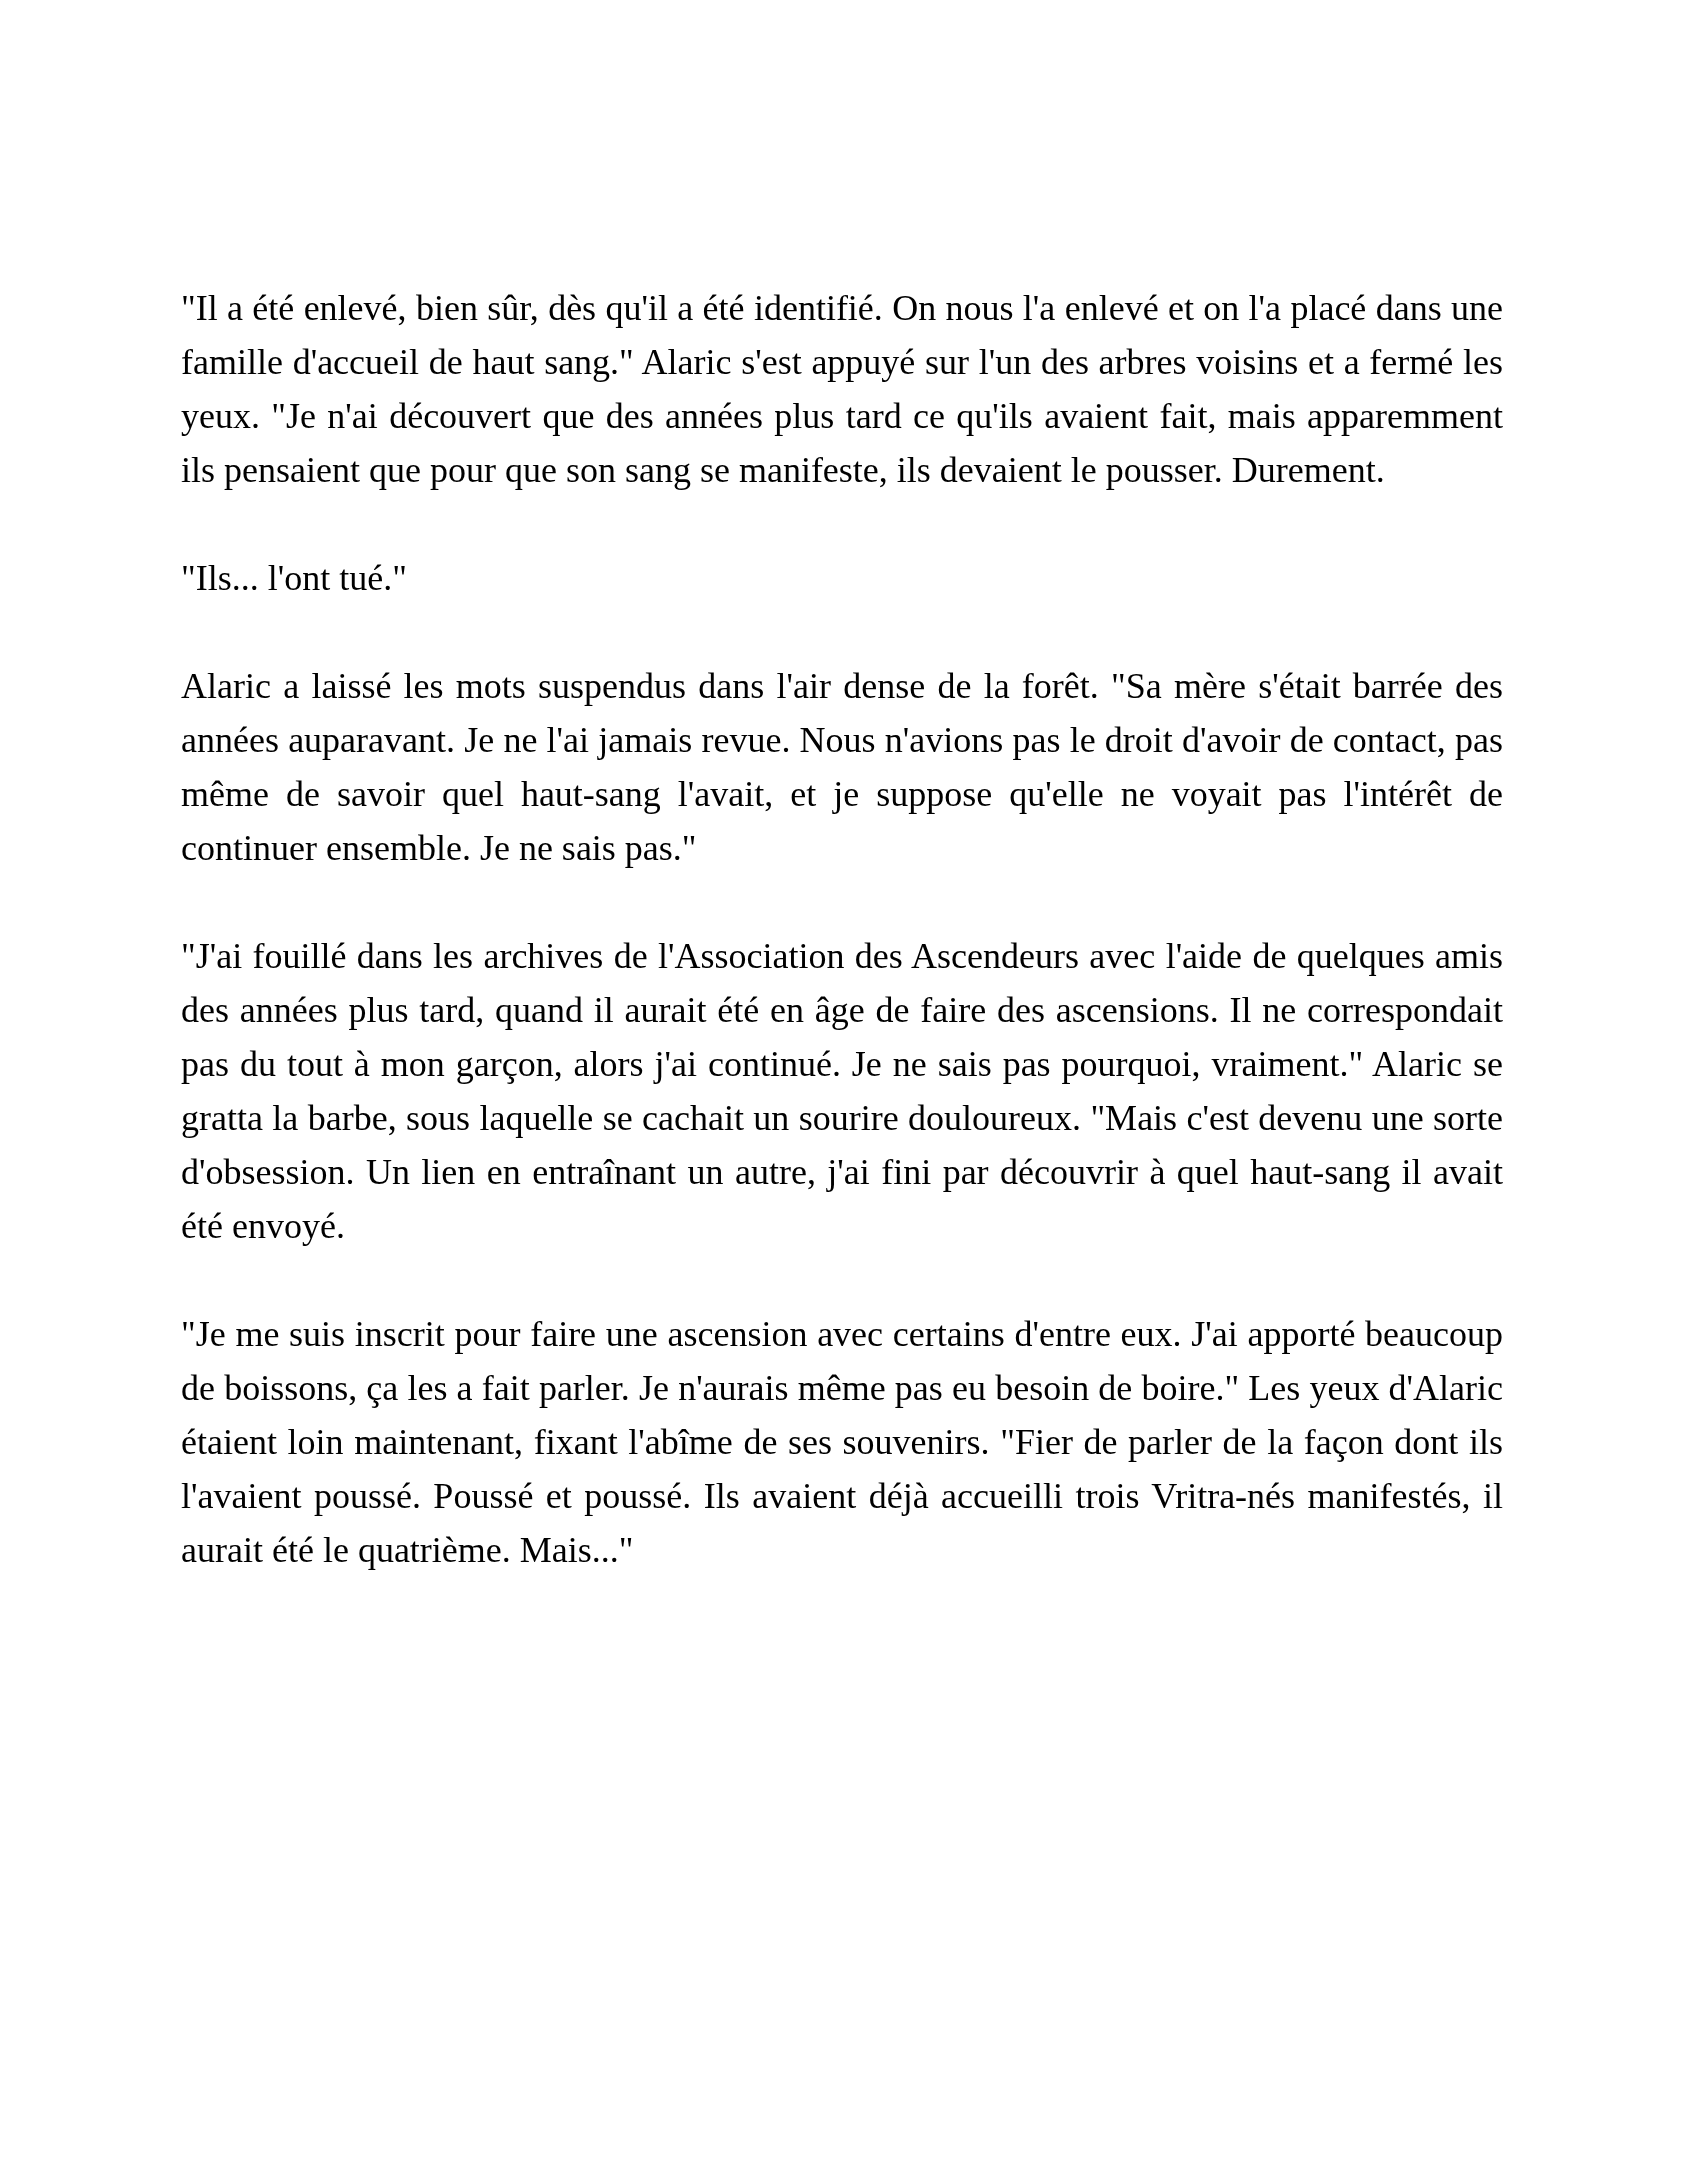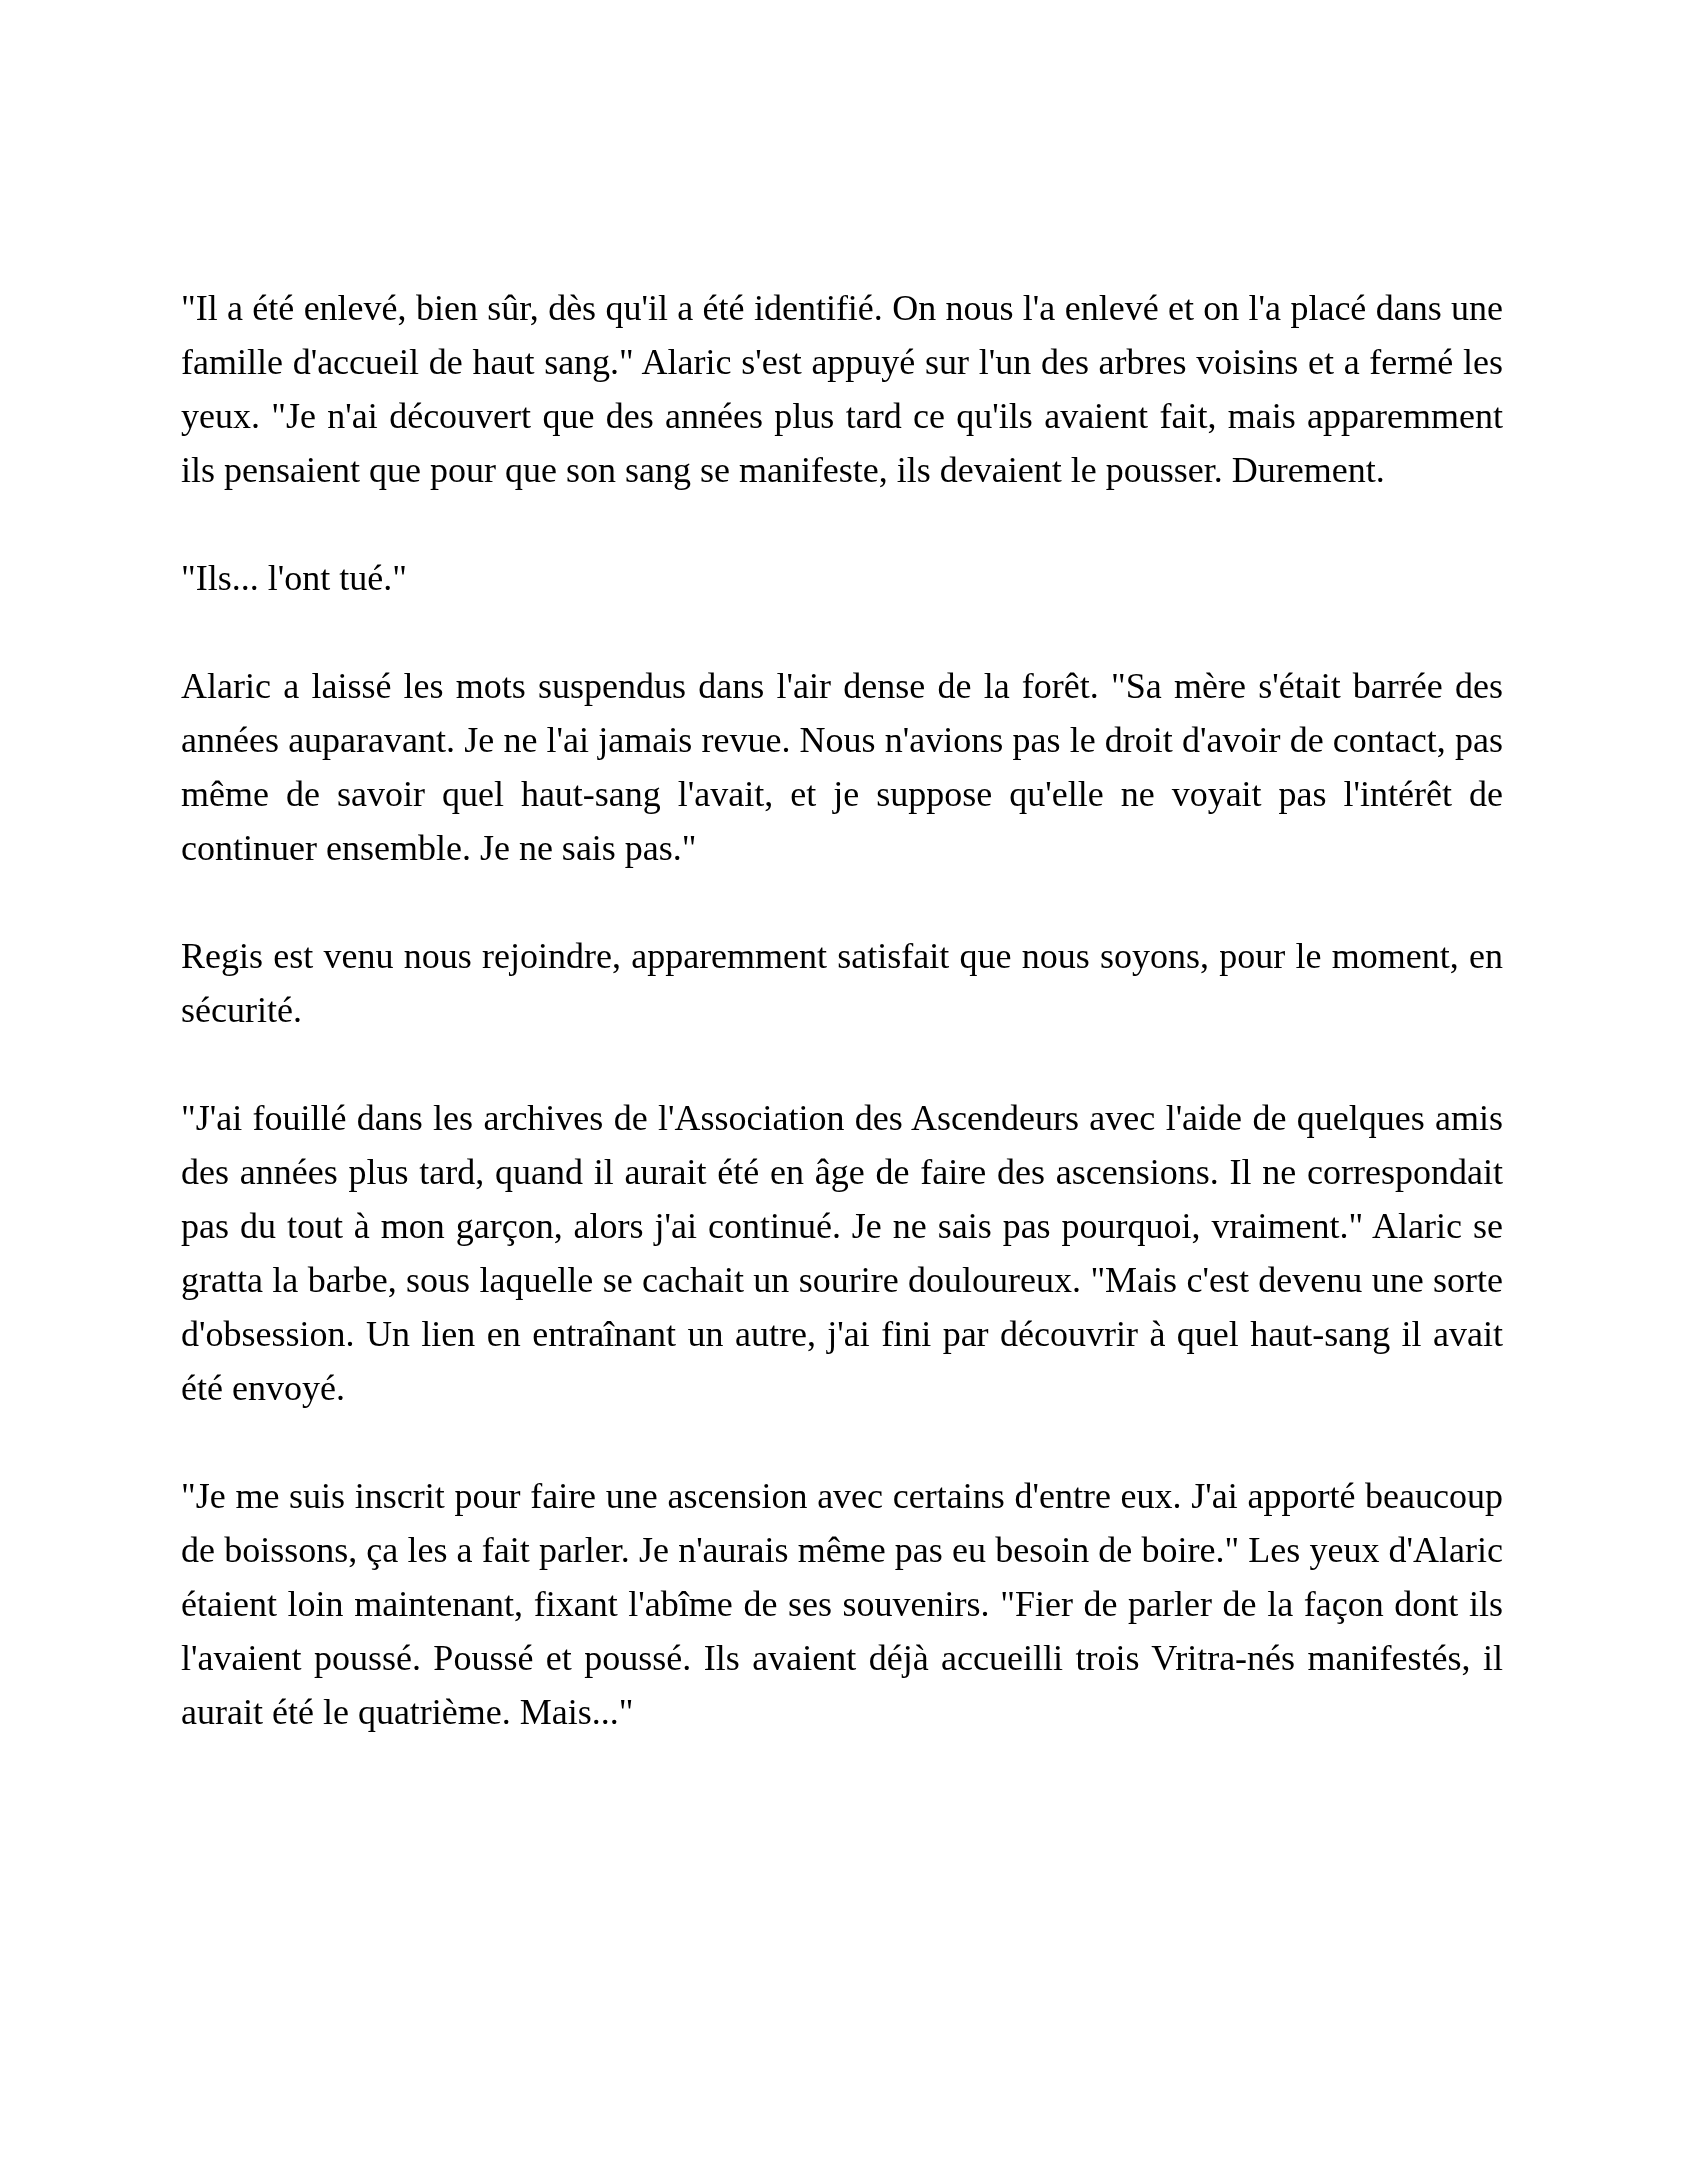--- a/index.html
+++ b/index.html
@@ -30,17 +30,16 @@
       hyphens: none;
     }
   </style>
 </head>
 <body>
 
 <div class="page">
   <p class="para">"Il a été enlevé, bien sûr, dès qu'il a été identifié. On nous l'a enlevé et on l'a placé dans une famille d'accueil de haut sang." Alaric s'est appuyé sur l'un des arbres voisins et a fermé les yeux. "Je n'ai découvert que des années plus tard ce qu'ils avaient fait, mais apparemment ils pensaient que pour que son sang se manifeste, ils devaient le pousser. Durement.</p>
   <p class="para">"Ils... l'ont tué."</p>
   <p class="para">Alaric a laissé les mots suspendus dans l'air dense de la forêt. "Sa mère s'était barrée des années auparavant. Je ne l'ai jamais revue. Nous n'avions pas le droit d'avoir de contact, pas même de savoir quel haut-sang l'avait, et je suppose qu'elle ne voyait pas l'intérêt de continuer ensemble. Je ne sais pas."</p>
-  <p class="para">Regis est venu nous rejoindre, apparemment satisfait que nous soyons, pour le moment, en sécurité.</p>
   <p class="para">"J'ai fouillé dans les archives de l'Association des Ascendeurs avec l'aide de quelques amis des années plus tard, quand il aurait été en âge de faire des ascensions. Il ne correspondait pas du tout à mon garçon, alors j'ai continué. Je ne sais pas pourquoi, vraiment." Alaric se gratta la barbe, sous laquelle se cachait un sourire douloureux. "Mais c'est devenu une sorte d'obsession. Un lien en entraînant un autre, j'ai fini par découvrir à quel haut-sang il avait été envoyé.</p>
   <p class="para">"Je me suis inscrit pour faire une ascension avec certains d'entre eux. J'ai apporté beaucoup de boissons, ça les a fait parler. Je n'aurais même pas eu besoin de boire." Les yeux d'Alaric étaient loin maintenant, fixant l'abîme de ses souvenirs. "Fier de parler de la façon dont ils l'avaient poussé. Poussé et poussé. Ils avaient déjà accueilli trois Vritra-nés manifestés, il aurait été le quatrième. Mais..."</p>
 </div>
 
 
 </body></html>

